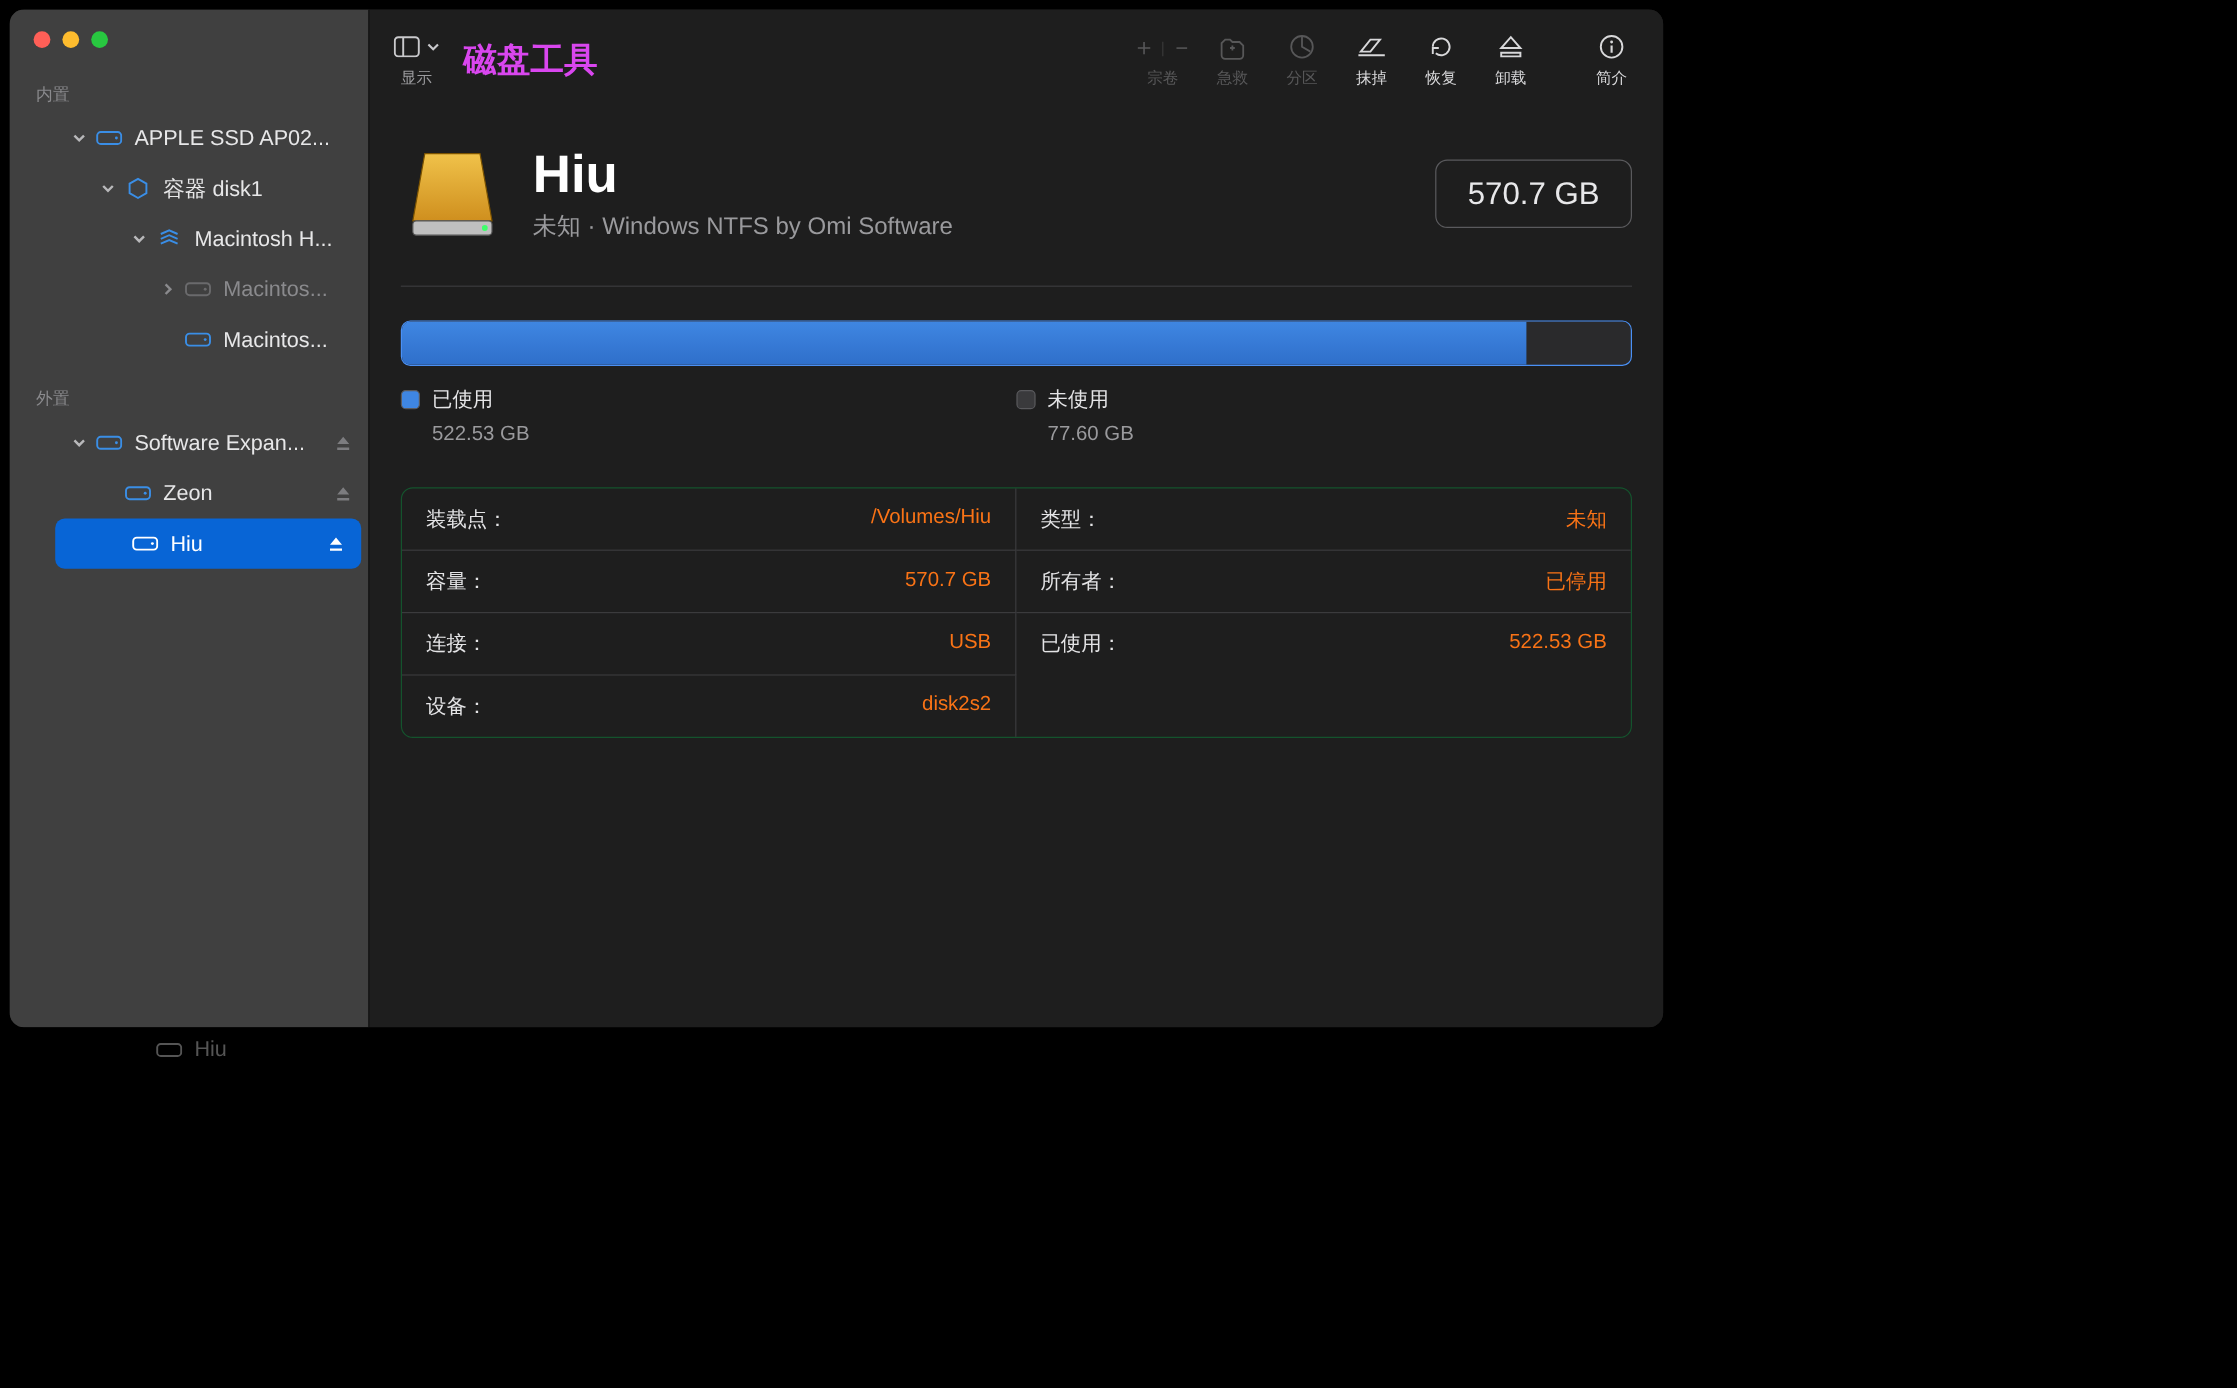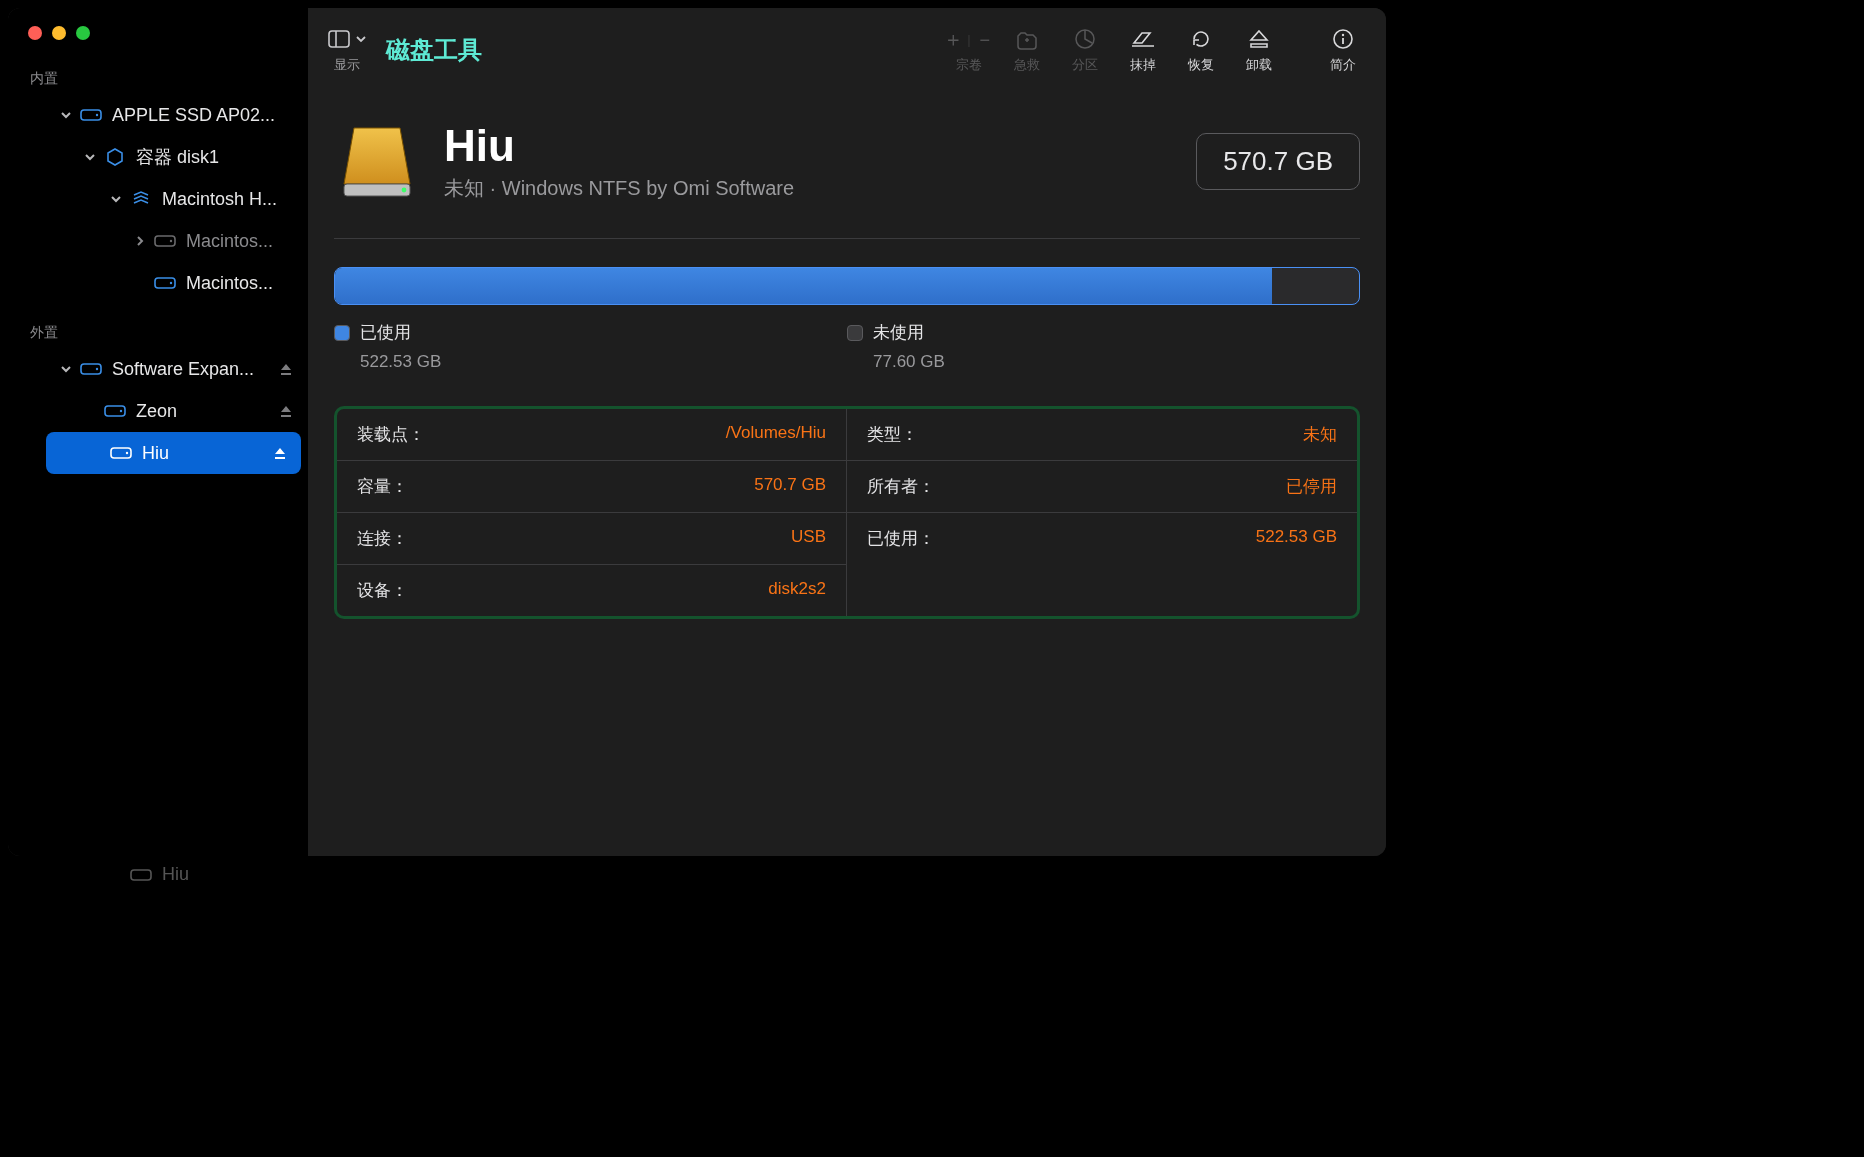--- a/index.html
+++ b/index.html
@@ -3,21 +3,21 @@
 <meta charset="utf-8">
 <style>
   * { box-sizing: border-box; margin: 0; padding: 0; }
   html, body { width: 1864px; height: 1157px; font-family: -apple-system, "Helvetica Neue", Arial, sans-serif; background: #000; overflow: hidden; }
   .window {
     position: absolute; left: 8px; top: 8px; width: 1378px; height: 848px;
     background: #1e1e1e; border-radius: 12px; overflow: hidden; display: flex;
     box-shadow: 0 0 0 1px #000, 0 20px 60px rgba(0,0,0,.6);
   }
   
-  .sidebar { width: 300px; background: #000000; display: flex; flex-direction: column; border-right: 1px solid #000; }
+  .sidebar { width: 300px; background: #404040; display: flex; flex-direction: column; border-right: 1px solid #000; }
   .traffic { display: flex; gap: 10px; padding: 18px 18px 24px 20px; }
   .dot { width: 14px; height: 14px; border-radius: 50%; }
   .dot.red { background: #ff5f57; }
   .dot.yellow { background: #febc2e; }
   .dot.green { background: #28c840; }
   .sect-head { font-size: 14px; color: #8a8a8d; padding: 6px 20px 6px 22px; }
   .tree { display: flex; flex-direction: column; padding-left: 32px; }
   .row {
     display: flex; align-items: center; height: 42px; color: #e7e7e8;
     font-size: 18px; cursor: default; padding-right: 10px;
@@ -35,21 +35,21 @@
   .pad2 { padding-left: 68px; justify-content: flex-end; }
   .pad3 { padding-left: 92px; }
 
   
   .main { flex:1; background: #1e1e1e; display:flex; flex-direction:column; }
   .toolbar { height: 84px; display:flex; align-items:center; padding: 0 14px 0 10px; }
   .tool { display:flex; flex-direction:column; align-items:center; justify-content:center; width: 58px; color:#9c9c9f; font-size: 13px; gap:4px; }
   .tool .ticon { height: 26px; display:flex; align-items:center; justify-content:center; }
   .tool.disabled { opacity: .45; }
   .tool.bright { color:#d8d8da; }
-  .title-big { font-size: 24px; font-weight:600; color:#5eead4; margin-left: 10px; }
+  .title-big { font-size: 28px; font-weight:600; color:#d946ef; margin-left: 10px; }
   .tool-group { display:flex; }
   .spacer { flex:1; }
   .view-btn { display:flex; align-items:center; gap:6px; padding: 4px 8px; color:#c9c9cc; }
 
   .content { padding: 26px 26px 0 26px; flex:1; overflow:auto; }
   .hdr { display:flex; align-items:center; gap: 24px; }
   .drive-icon { width: 86px; height: 86px; }
   .vol-title { font-size: 44px; font-weight:700; color:#fff; }
   .vol-sub { font-size: 20px; color:#9a9a9d; margin-top:4px; }
   .size-box { margin-left:auto; border:1.5px solid #5a5a5d; border-radius:10px; padding: 12px 26px; font-size: 26px; color:#e8e8ea; }
@@ -60,21 +60,21 @@
   .legend { display:flex; margin-top: 16px; }
   .legend-col { flex:1; display:flex; flex-direction:column; gap:8px; }
   .lg-row { display:flex; align-items:center; gap:10px; }
   .swatch { width:16px; height:16px; border-radius:4px; border:1px solid #5a5a5d; }
   .swatch.blue { background:#3f86e2; }
   .swatch.grey { background:#3a3a3c; }
   .lg-label { font-size:17px; color:#e5e5e7; }
   .lg-val { font-size:17px; color:#9a9a9d; margin-left:26px; }
 
   .info-grid {
-    margin-top: 34px; border:3px solid #14532d; border-radius:10px;
+    margin-top: 34px; border:1px solid #14532d; border-radius:10px;
     display:grid; grid-template-columns: 1fr 1fr;
   }
   .cell { display:flex; justify-content:space-between; padding: 14px 20px; font-size:17px; color:#e4e4e6; border-bottom:1px solid #3b3b3d; }
   .cell:nth-child(odd){ border-right:1px solid #3b3b3d; }
   .cell .k { color:#e4e4e6; }
   .cell .v { color:#f97316; }
   .info-grid .cell:nth-last-child(-n+2){ border-bottom:none; }
 
   
   .bg-frag { position:absolute; left:130px; top:864px; color:#555; font-size:18px; display:flex; align-items:center; gap:10px; }

